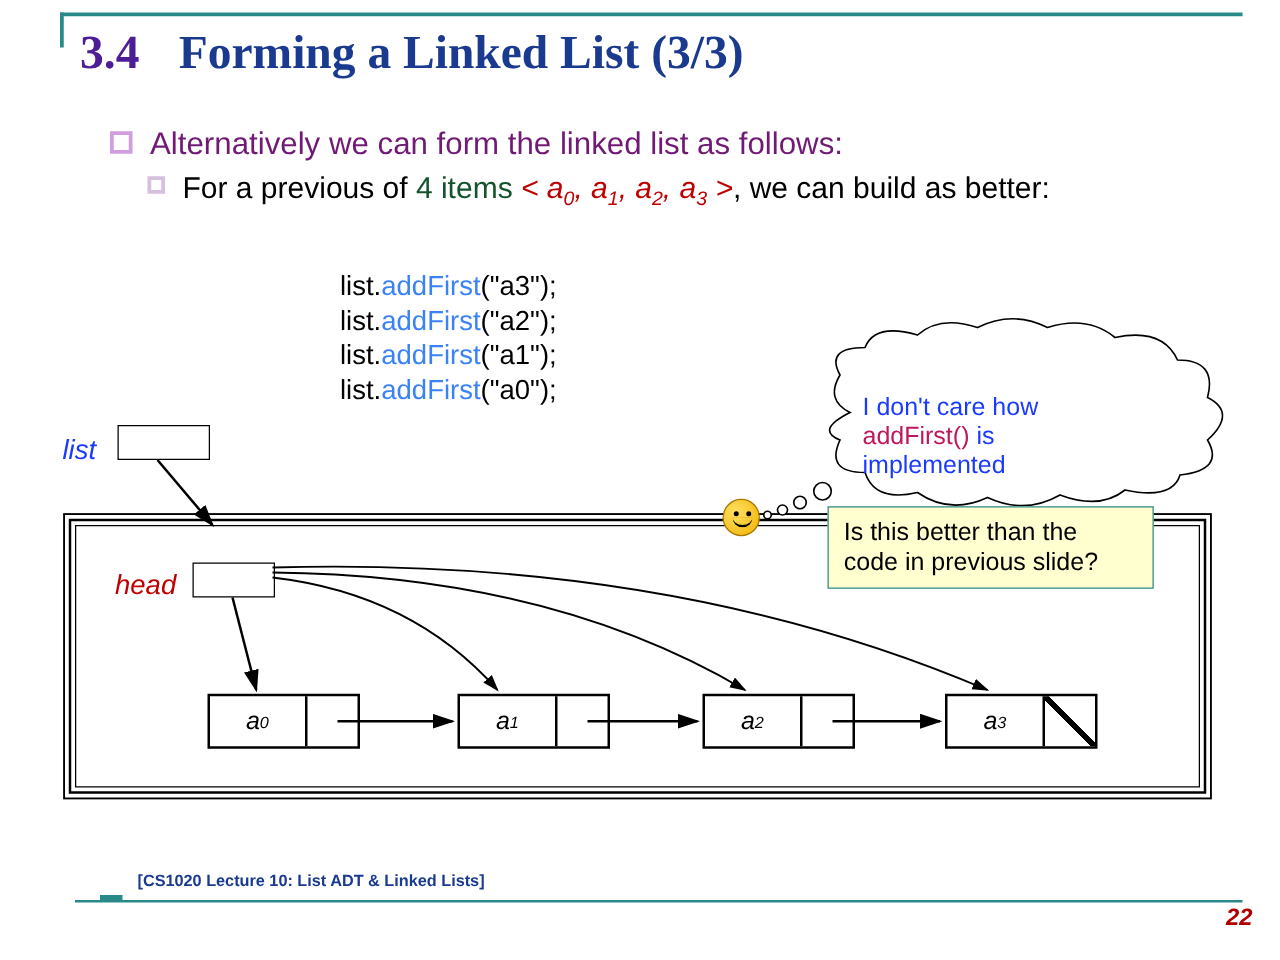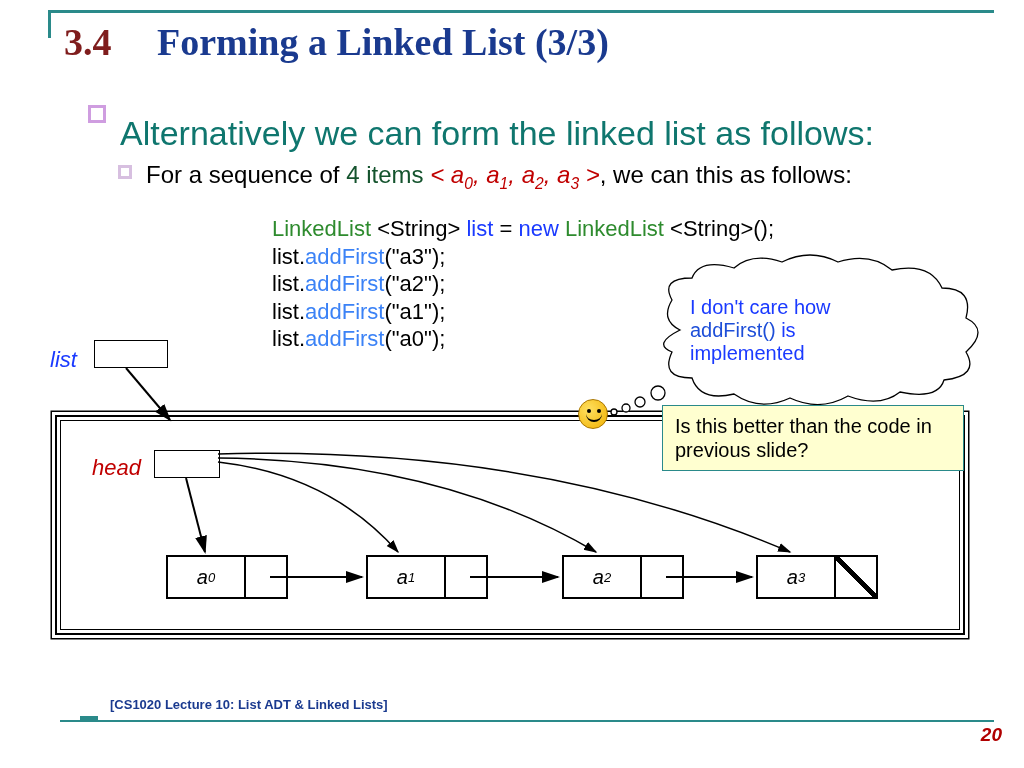--- a/index.html
+++ b/index.html
@@ -28,40 +28,40 @@
     background: #2a8a8a;
   }
   h1.title {
     position: absolute;
     left: 64px; top: 20px;
     margin: 0;
     font-size: 38px;
     font-weight: 800;
     font-family: Georgia, 'Times New Roman', serif;
   }
-  h1.title .num { color: #7f1d1d; margin-right: 24px; }
+  h1.title .num { color: #4c1d95; margin-right: 10px; }
   h1.title .txt { color: #1a3a8f; margin-left: 12px; }
   .bullets {
     position: absolute;
     left: 88px; top: 100px; right: 50px;
   }
   .b1 { display: flex; margin-bottom: 8px; }
   .b1 .box-icon, .b2 .box-icon {
     display: inline-block;
     width: 18px; height: 18px;
     border: 3px solid #cf9de0;
     margin-right: 14px; margin-top: 5px;
     flex-shrink: 0;
   }
   .b2 .box-icon {
     width: 14px; height: 14px;
     border-color: #d7bfe0;
     margin-top: 3px;
   }
-  .b1-text { font-size: 34px; color: #0f766e; line-height: 1.2; margin-top: 13px; }
+  .b1-text { font-size: 25px; color: #701a75; line-height: 1.2; }
   .b2 { display: flex; margin-left: 30px; margin-top: 6px; }
   .b2-text { font-size: 24px; color: #000; line-height: 1.1; }
   .blue { color: #14532d; }
   .red-it { color: #c00000; font-style: italic; }
   sub { font-size: 0.65em; }
   .code-block {
     position: absolute;
     left: 272px; top: 215px;
     font-size: 22px; line-height: 1.25;
   }
@@ -124,21 +124,21 @@
   .n1 { left: 366px; }
   .n2 { left: 562px; }
   .n3 { left: 756px; }
   svg.arrows {
     position: absolute; left: 0; top: 0; width: 1024px; height: 768px;
     pointer-events: none;
   }
   .callout-question {
     position: absolute;
     left: 662px; top: 405px;
-    width: 302px;
+    width: 261px;
     background: #ffffd0;
     border: 1px solid #2a8a8a;
     padding: 8px 12px;
     font-size: 20px;
     line-height: 1.2;
     color: #000;
     z-index: 5;
   }
   .smiley {
     position: absolute;
@@ -154,28 +154,28 @@
     background: #000; border-radius: 50%; top: 9px;
   }
   .smiley::before { left: 8px; }
   .smiley::after { left: 18px; }
   .smiley .mouth {
     position: absolute; left: 7px; top: 14px; width: 16px; height: 8px;
     border-bottom: 2px solid #000; border-radius: 0 0 12px 12px;
   }
   .cloud-text {
     position: absolute;
-    left: 690px; top: 296px;
+    left: 690px; top: 315px;
     width: 230px;
     font-size: 20px;
     line-height: 1.15;
     z-index: 5;
   }
   .cloud-text .blue { color: #1a3aff; }
-  .cloud-text .red2 { color: #1d4ed8; text-align: right; }
+  .cloud-text .red2 { color: #be185d; text-align: right; }
   .footer-line {
     position: absolute;
     left: 60px; right: 30px; top: 720px;
     height: 2px;
     background: #2a8a8a;
   }
   .footer-dash-l {
     position: absolute; left: 80px; top: 716px; width: 18px; height: 5px; background: #2a8a8a;
   }
   .footer-text {
@@ -207,29 +207,26 @@
   </h1>
 
   <div class="bullets">
     <div class="b1">
       <span class="box-icon"></span>
       <span class="b1-text">Alternatively we can form the linked list as follows:</span>
     </div>
     <div class="b2">
       <span class="box-icon"></span>
       <span class="b2-text">
-        <span>For a sequence of </span><span class="blue">4 items</span><span class="red-it"> &lt; </span><span class="red-it"><span>a</span><sub>0</sub>, <span>a</span><sub>1</sub>, <span>a</span><sub>2</sub>, <span>a</span><sub>3</sub></span><span class="red-it"> &gt;</span><span>, we can this as follows:</span>
+        <span>For a previous of </span><span class="blue">4 items</span><span class="red-it"> &lt; </span><span class="red-it"><span>a</span><sub>0</sub>, <span>a</span><sub>1</sub>, <span>a</span><sub>2</sub>, <span>a</span><sub>3</sub></span><span class="red-it"> &gt;</span><span>, we can build as better:</span>
       </span>
     </div>
   </div>
 
   <div class="code-block">
-    <div>
-      <span class="green">LinkedList</span><span> &lt;String&gt; </span><span class="blue">list</span><span> = </span><span class="blue">new</span><span class="green"> LinkedList</span><span> &lt;String&gt;</span><span>();</span>
-    </div>
     <div><span>list.</span><span class="red2">addFirst</span><span>("a3");</span></div>
     <div><span>list.</span><span class="red2">addFirst</span><span>("a2");</span></div>
     <div><span>list.</span><span class="red2">addFirst</span><span>("a1");</span></div>
     <div><span>list.</span><span class="red2">addFirst</span><span>("a0");</span></div>
   </div>
 
   <div class="list-label">list</div>
   <div class="list-box"></div>
 
   <div class="big-frame"></div>
@@ -318,14 +315,14 @@
 
   <div class="smiley">
       <div class="mouth"></div>
     </div>
 
   <div class="callout-question">Is this better than the code in previous slide?</div>
 
   <div class="footer-line"></div>
   <div class="footer-dash-l"></div>
   <div class="footer-text">[CS1020 Lecture 10: List ADT &amp; Linked Lists]</div>
-  <div class="page-num">20</div>
+  <div class="page-num">22</div>
 </div>
 
 </body></html>

